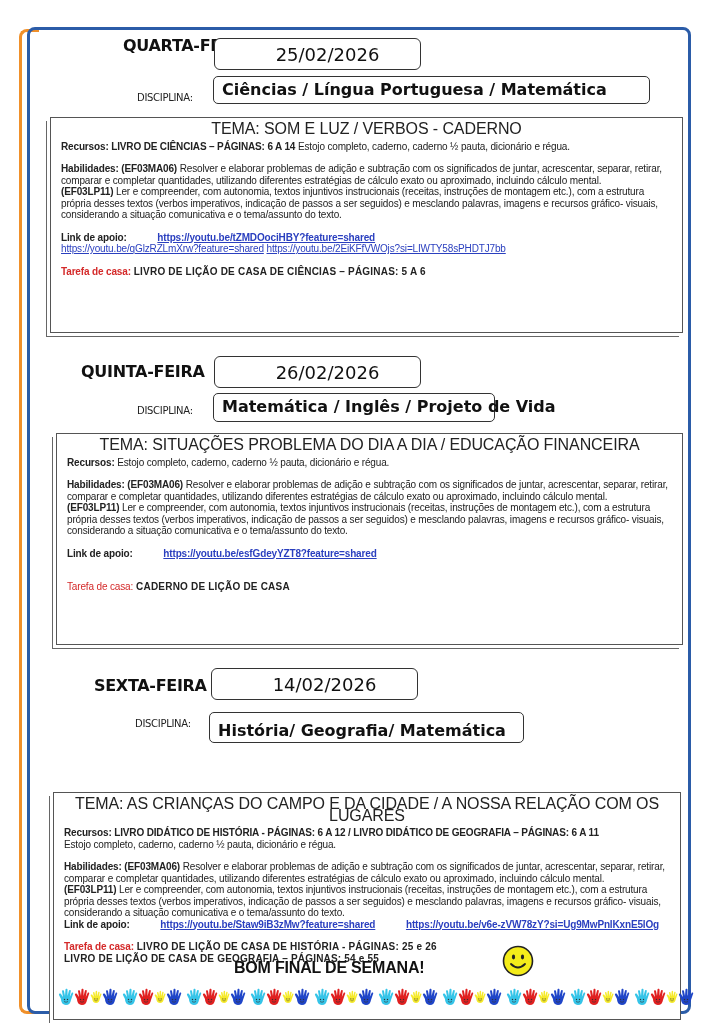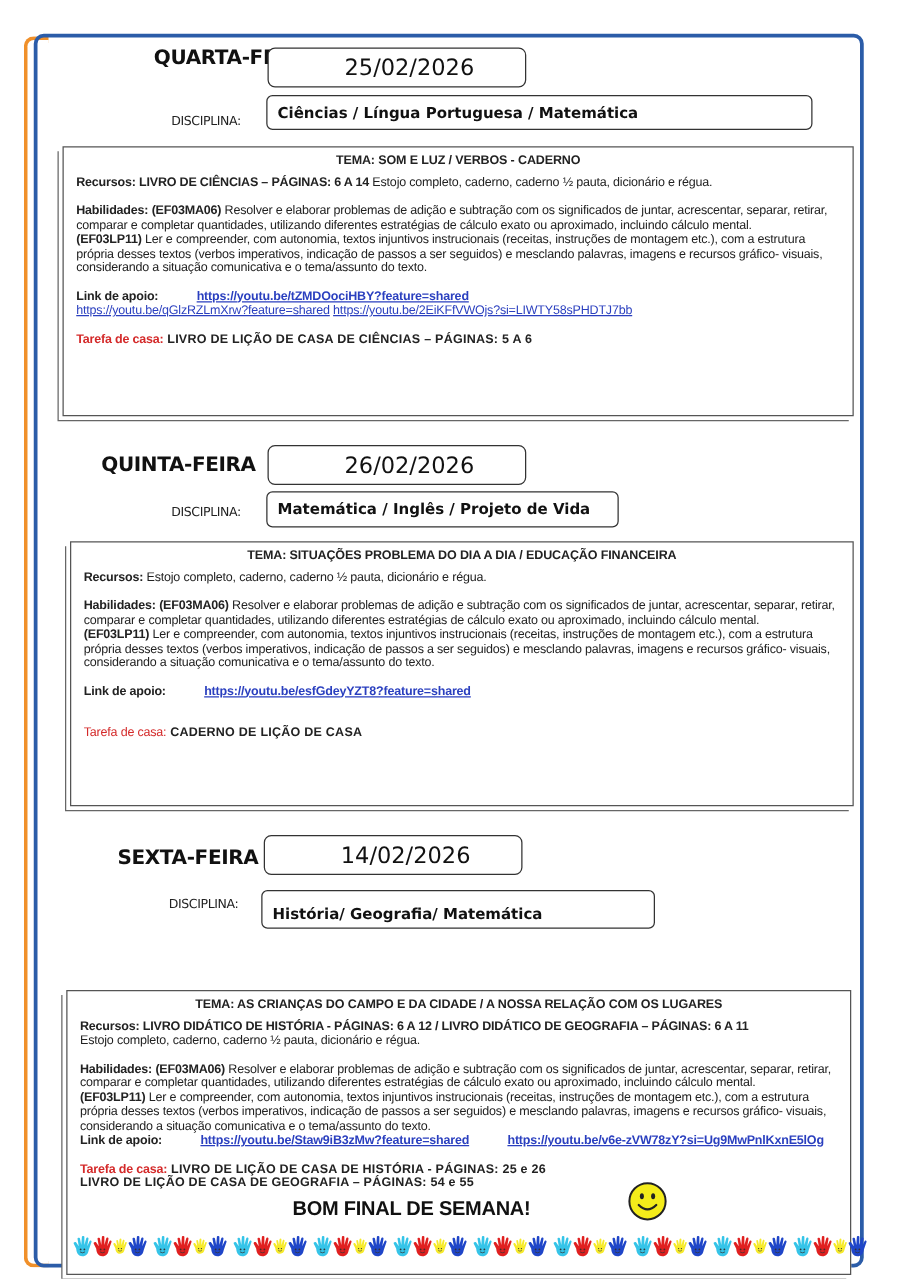--- a/index.html
+++ b/index.html
@@ -23,31 +23,31 @@
   .date-box {
     position: absolute; border: 1px solid #333; border-radius: 6px; background: #fff;
     font-family: "DejaVu Sans", sans-serif; font-size: 18px; text-align: center; color: #111; padding-left: 20px;
   }
   .disc-label {
     position: absolute; font-family: "DejaVu Sans", sans-serif; font-size: 10px;
     color: #222; letter-spacing: -0.3px;
   }
   .disc-box {
     position: absolute; border: 1px solid #333; border-radius: 5px; background: #fff;
-    font-family: "DejaVu Sans", sans-serif; font-weight: bold; font-size: 12px;
+    font-family: "DejaVu Sans", sans-serif; font-weight: bold; font-size: 16px;
     padding-left: 8px; color: #111; white-space: nowrap;
   }
 
   .card {
     position: absolute; border: 1px solid #555; background: #fff;
     box-shadow: -3px 3px 0 #fff, -4px 4px 0 #666;
     font-size: 10px; line-height: 11.5px; color: #222;
     padding: 5px 10px 0 10px; letter-spacing: -0.15px;
   }
-  .card .tema { text-align: center; font-weight: bold; font-size: 10px; margin-bottom: 6px; letter-spacing: -0.1px; }
+  .card .tema { text-align: center; font-weight: normal; font-size: 16px; margin-bottom: 6px; letter-spacing: -0.1px; }
   .card b { font-weight: bold; }
   .card p { margin: 0; }
   .card .gap { height: 11px; }
   .card a, .card .link {
     color: #2a3fbf; text-decoration: underline;
   }
   .card .link-bold { font-weight: bold; margin-left: 28px; }
   .red { color: #d42a2a; }
   .upper { font-weight: bold; letter-spacing: 0.2px; }
 

